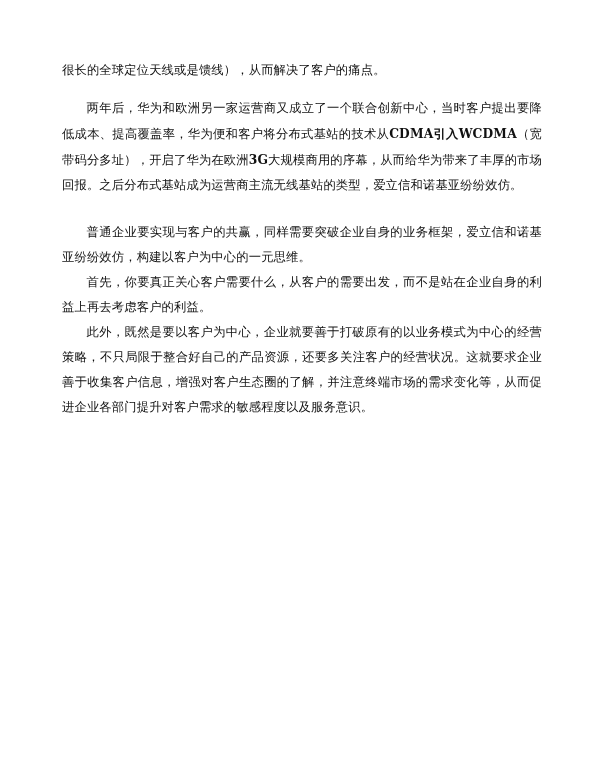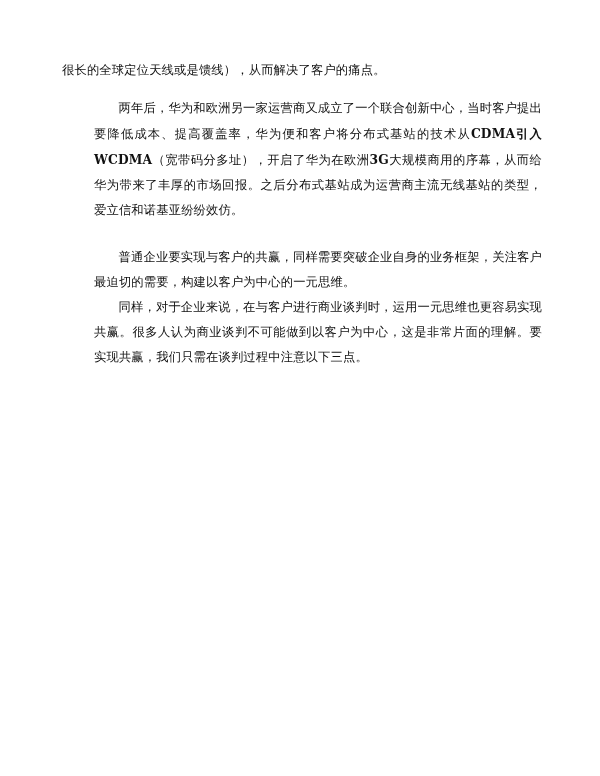--- a/index.html
+++ b/index.html
@@ -27,37 +27,37 @@
     color: #111111;
     text-align: justify;
     text-justify: inter-ideograph;
     letter-spacing: 0.15px;
   }
   p {
     margin: 0;
   }
   p.indent {
     text-indent: 2em;
-    margin-left: 32px;
   }
   .gap-small {
     height: 13px;
   }
   .gap-med {
     height: 22px;
   }
   b, .bold {
     font-weight: bold;
   }
 </style>
 </head>
 <body>
 
 <div class="page">
   <div class="body-text" id="doc-body">
       <p class=""><span>很长的全球定位天线或是馈线），从而解决了客户的痛点。</span></p>
       <div class="gap-small"></div>
       <p class="indent"><span>两年后，华为和欧洲另一家运营商又成立了一个联合创新中心，当时客户提出要降低成本、提高覆盖率，华为便和客户将分布式基站的技术从</span><span class="bold">CDMA引入WCDMA</span><span>（宽带码分多址），开启了华为在欧洲</span><span class="bold">3G</span><span>大规模商用的序幕，从而给华为带来了丰厚的市场回报。之后分布式基站成为运营商主流无线基站的类型，爱立信和诺基亚纷纷效仿。</span></p>
       <div class="gap-med"></div>
-      <p class="indent"><span>普通企业要实现与客户的共赢，同样需要突破企业自身的业务框架，关注客户最迫切的需要，构建以客户为中心的一元思维。</span></p>
-      <p class="indent"><span>同样，对于企业来说，在与客户进行商业谈判时，运用一元思维也更容易实现共赢。很多人认为商业谈判不可能做到以客户为中心，这是非常片面的理解。要实现共赢，我们只需在谈判过程中注意以下三点。</span></p>
+      <p class="indent"><span>普通企业要实现与客户的共赢，同样需要突破企业自身的业务框架，爱立信和诺基亚纷纷效仿，构建以客户为中心的一元思维。</span></p>
+      <p class="indent"><span>首先，你要真正关心客户需要什么，从客户的需要出发，而不是站在企业自身的利益上再去考虑客户的利益。</span></p>
+      <p class="indent"><span>此外，既然是要以客户为中心，企业就要善于打破原有的以业务模式为中心的经营策略，不只局限于整合好自己的产品资源，还要多关注客户的经营状况。这就要求企业善于收集客户信息，增强对客户生态圈的了解，并注意终端市场的需求变化等，从而促进企业各部门提升对客户需求的敏感程度以及服务意识。</span></p>
     </div>
 </div>
 
 </body></html>

